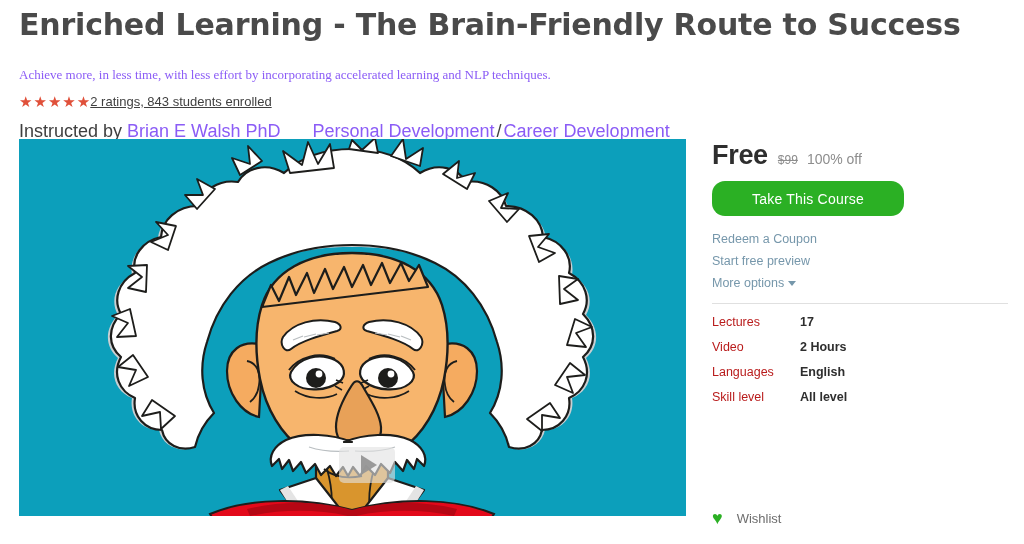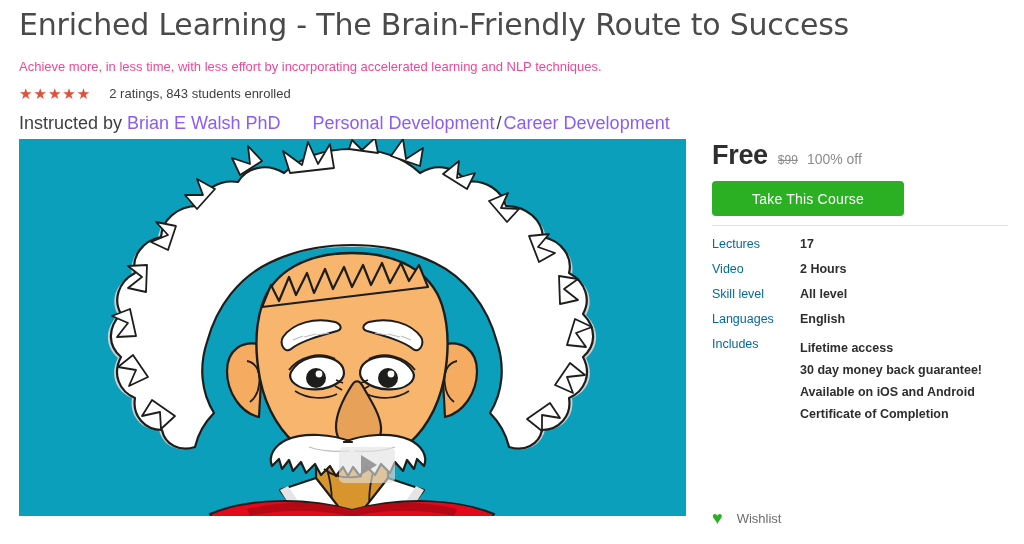--- a/index.html
+++ b/index.html
@@ -16,34 +16,35 @@
     color: #3c3c3c;
     position: relative;
   }
 
   
   #page-header {
     padding: 4px 0 0 19px;
   }
   #course-title {
     font-size: 30px;
-    font-weight: 400;
+    font-weight: 700;
     letter-spacing: -0.2px;
     color: #4a4a4a;
     line-height: 42px;
     margin: 0;
     white-space: nowrap;
     font-family: "DejaVu Sans", sans-serif;
   }
   #course-subtitle {
     font-size: 13px;
-    color: #ec4899;
+    color: #8b5cf6;
     line-height: 18px;
-    margin: 12px 0 0 0;
+    margin: 20px 0 0 0;
     font-weight: 400;
+    font-family: Liberation Serif, serif;
   }
 
   #rating-row {
     display: flex;
     align-items: center;
     margin-top: 8px;
     height: 18px;
   }
   #stars {
     display: flex;
@@ -51,21 +52,22 @@
     line-height: 1;
   }
   #stars .star {
     color: #e0503a;
     font-size: 15px;
     line-height: 15px;
   }
   #rating-text {
     font-size: 13px;
     color: #3f3f3f;
-    margin-left: 19px;
+    margin-left: 0;
+    text-decoration: underline;
   }
 
   #instructor-row {
     margin-top: 11px;
     font-size: 18px;
     color: #3f3f3f;
     display: flex;
     align-items: baseline;
     height: 18px;
   }
@@ -145,21 +147,21 @@
     margin-left: 9px;
   }
 
   #take-course-button {
     display: block;
     width: 192px;
     height: 35px;
     margin-top: 11px;
     background: #2bb024;
     border: none;
-    border-radius: 4px;
+    border-radius: 13px;
     color: #ffffff;
     font-size: 14px;
     font-family: "Liberation Sans", sans-serif;
     cursor: pointer;
     letter-spacing: 0.2px;
   }
 
   #sidebar-links {
     margin-top: 12px;
   }
@@ -192,21 +194,21 @@
     margin-top: 11px;
     border-collapse: collapse;
   }
   #meta-table td {
     vertical-align: top;
     padding: 0 0 11px 0;
     font-size: 12.5px;
     line-height: 14px;
   }
   #meta-table td.meta-label {
-    color: #0369a1;
+    color: #b91c1c;
     width: 88px;
     font-weight: 400;
   }
   #meta-table td.meta-value {
     color: #2e2e2e;
     font-weight: bold;
   }
   .includes-line { display: block; line-height: 22px; }
   #includes-row td { padding-bottom: 0; }
 
@@ -464,49 +466,51 @@
 <div id="sidebar">
 
   <div id="price-row">
     <span id="price-free">Free</span>
     <span id="price-old">$99</span>
     <span id="price-discount">100% off</span>
   </div>
 
   <button id="take-course-button">Take This Course</button>
 
+  <div id="sidebar-links">
+    <a class="side-link" href="#">
+      <span>Redeem a Coupon</span>
+    </a>
+    <a class="side-link" href="#">
+      <span>Start free preview</span>
+    </a>
+    <a class="side-link" href="#">
+      <span>More options</span><span class="caret"></span>
+    </a>
+  </div>
 
   <div id="sidebar-divider"></div>
 
   <table id="meta-table">
     <tbody>
         <tr>
       <td class="meta-label">Lectures</td>
       <td class="meta-value">17</td>
     </tr>
     <tr>
       <td class="meta-label">Video</td>
       <td class="meta-value">2 Hours</td>
     </tr>
     <tr>
-      <td class="meta-label">Skill level</td>
-      <td class="meta-value">All level</td>
-    </tr>
-    <tr>
       <td class="meta-label">Languages</td>
       <td class="meta-value">English</td>
     </tr>
-    <tr id="includes-row">
-      <td class="meta-label">Includes</td>
-      <td class="meta-value">
-        <span class="includes-line">Lifetime access</span>
-        <span class="includes-line">30 day money back guarantee!</span>
-        <span class="includes-line">Available on iOS and Android</span>
-        <span class="includes-line">Certificate of Completion</span>
-      </td>
+    <tr>
+      <td class="meta-label">Skill level</td>
+      <td class="meta-value">All level</td>
     </tr>
   </tbody>
     </table>
 </div>
 
 <div id="wishlist-row">
   <span id="heart-icon">♥</span>
   <span id="wishlist-label">Wishlist</span>
 </div>
 

